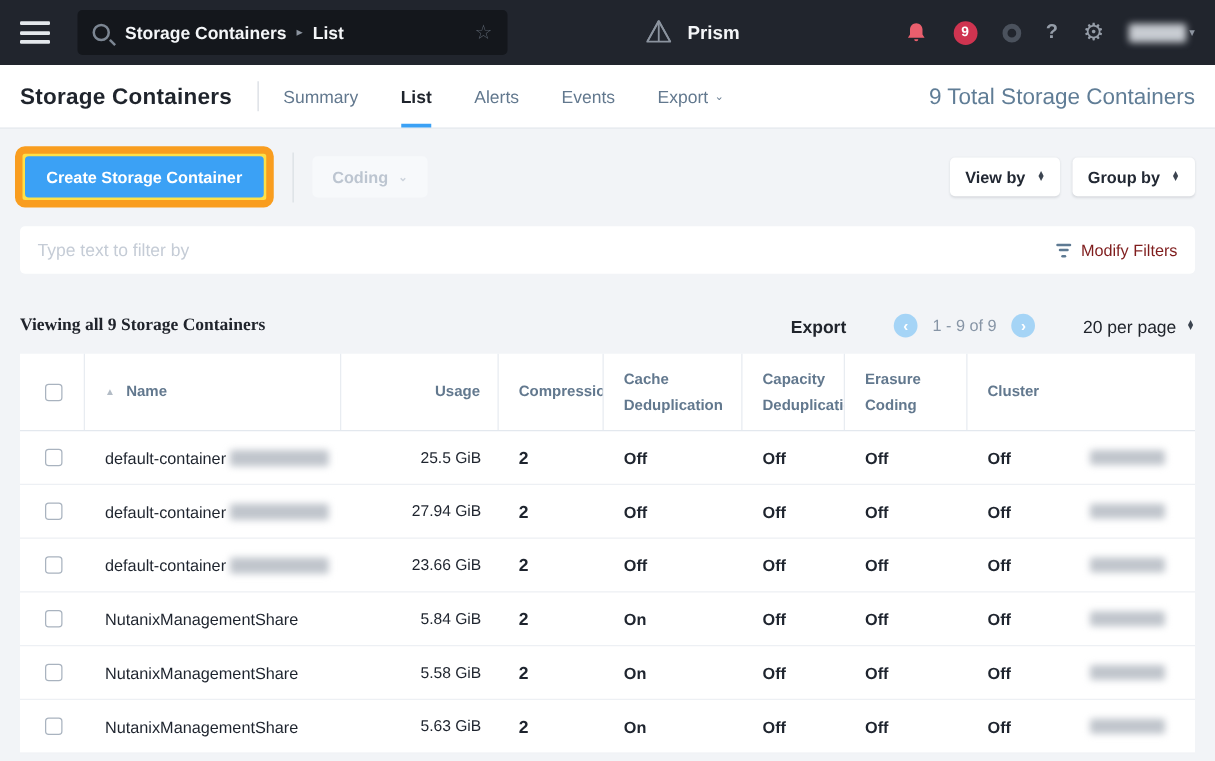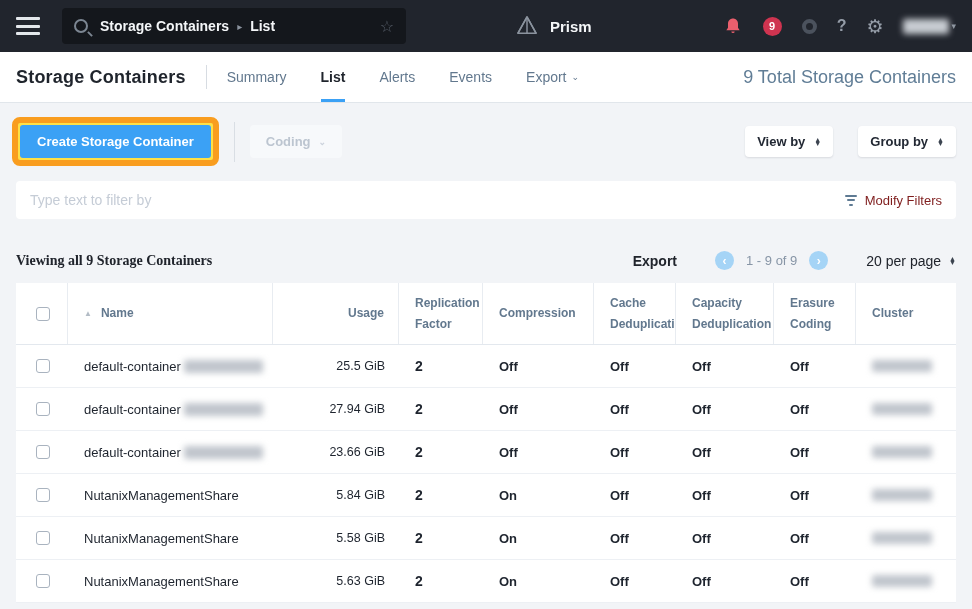--- a/index.html
+++ b/index.html
@@ -37,21 +37,21 @@
   .tab.active::after { content:""; position:absolute; left:0; right:0; bottom:0; height:3px; background:#3ba1f5; }
   .total-label { margin-left:auto; font-size:18px; color:#607d96; }
 
   
   .toolbar { display:flex; align-items:center; padding:14px 16px 13px 16px; }
   .hl-ring { border:6px solid #f99d1f; border-radius:8px; padding:2px; background:#fde047; margin-left:-4px; }
   .btn-primary { display:block; background:#3ba1f5; color:#fff; font-size:13px; font-weight:700; border:none; border-radius:3px; padding:9px 17px; cursor:pointer; font-family:inherit; }
   .tool-div { width:1px; height:40px; background:#d9dee4; margin:0 15px; }
   .btn-disabled { background:#f7f9fb; color:#bcc5d0; font-size:13px; font-weight:700; border:none; border-radius:4px; padding:9px 16px; display:flex; align-items:center; gap:8px; font-family:inherit; }
   .btn-disabled .caret { font-size:9px; color:#ccd3dc; }
-  .right-tools { margin-left:auto; display:flex; gap:25px; }
+  .right-tools { margin-left:auto; display:flex; gap:10px; }
   .btn-select { background:#fff; border:none; border-radius:4px; box-shadow:0 1px 2px rgba(26,36,48,.12); padding:8px 12px; font-size:13px; font-weight:700; color:#222833; display:flex; align-items:center; gap:9px; cursor:pointer; font-family:inherit; }
   .updown { display:flex; flex-direction:column; line-height:.55; font-size:7px; color:#3c4450; }
 
   
   .filterbar { margin:2px 16px 0 16px; height:38px; background:#fff; border-radius:4px; display:flex; align-items:center; padding:0 14px; }
   .filter-placeholder { color:#c5ccd6; font-size:14px; border:none; outline:none; flex:1; background:transparent; font-family:inherit; }
   .filter-placeholder::placeholder { color:#c5ccd6; }
   .modify { display:flex; align-items:center; gap:8px; color:#7f1d1d; font-size:13px; cursor:pointer; }
   .f-icon { display:flex; flex-direction:column; gap:2.5px; align-items:center; }
   .f-icon i { display:block; height:2px; background:#5e7a93; border-radius:1px; }
@@ -219,21 +219,20 @@
 <div class="table">
   <div class="thead">
     <div class="th th-check">
         <span class="checkbox"></span>
       </div>
     <div class="th">
         <span class="sort">▲</span>
         <span>Name</span>
       </div>
     <div class="th num">Usage</div>
-    <div class="th">Replication Factor</div>
     <div class="th">Compression</div>
     <div class="th">Cache Deduplication</div>
     <div class="th">Capacity Deduplication</div>
     <div class="th">Erasure Coding</div>
     <div class="th">Cluster</div>
   </div>
   <div>
       <div class="trow">
         <div class="td td-check">
           <span class="checkbox"></span>

